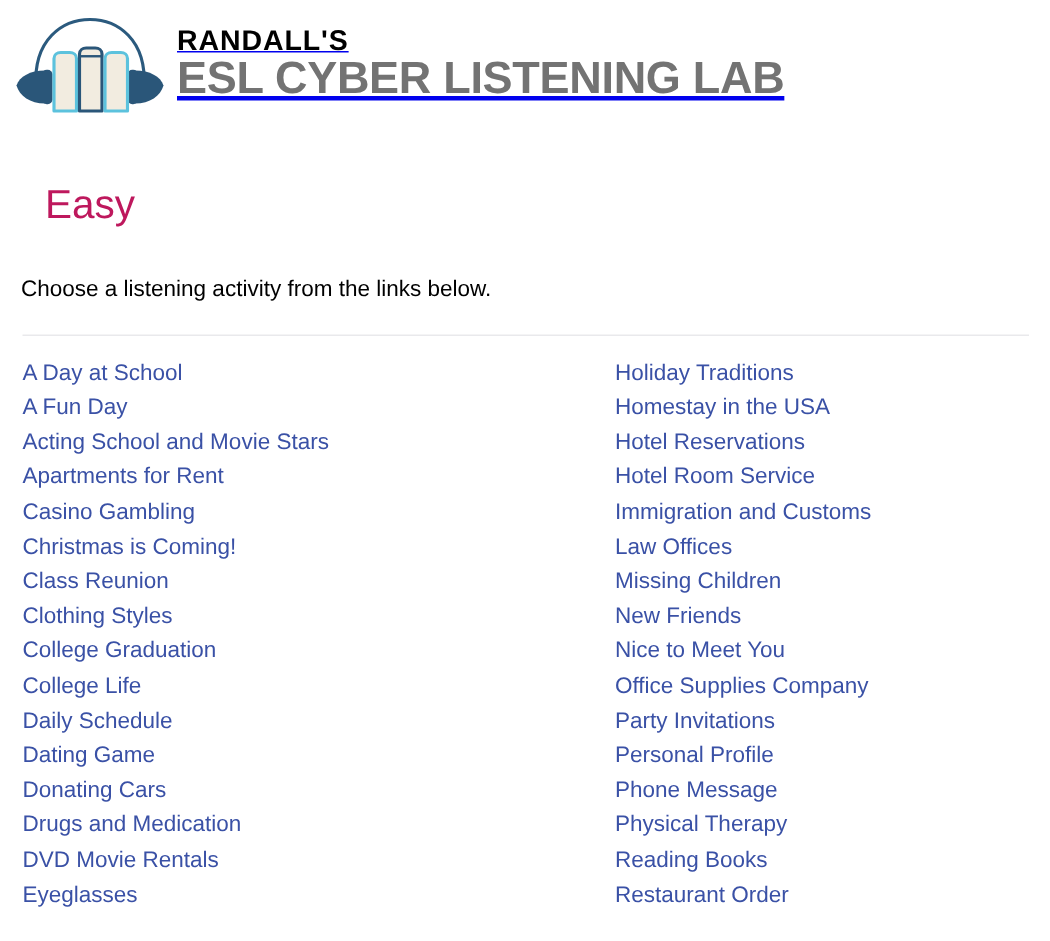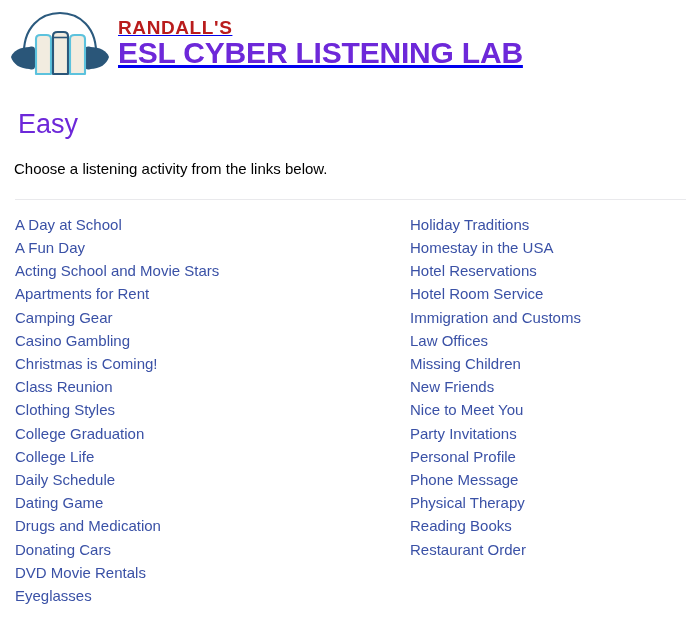--- a/index.html
+++ b/index.html
@@ -37,40 +37,40 @@
     margin-left: 6px;
     display: flex;
     flex-direction: column;
     justify-content: center;
     line-height: 1;
   }
   .wordmark-top {
     font-size: 19px;
     font-weight: bold;
     letter-spacing: 0.6px;
-    color: #b91c1c;
+    color: #000000;
     margin-bottom: 1px;
     font-family: "Liberation Sans", sans-serif;
   }
   .wordmark-main {
     font-size: 30px;
     font-weight: bold;
     letter-spacing: -0.2px;
-    color: #6d28d9;
+    color: #737373;
     font-family: "Liberation Sans", sans-serif;
     white-space: nowrap;
   }
 
   
   .page-title {
-    margin: 4px;
+    margin: 16px;
     padding: 14px 0 0 14px;
     font-size: 27px;
     font-weight: normal;
-    color: #6d28d9;
+    color: #be185d;
     font-family: "Liberation Sans", sans-serif;
     line-height: 1.1;
   }
   .page-intro {
     margin: 0;
     padding: 16px 0 0 14px;
     font-size: 15px;
     color: #000000;
     font-family: "Liberation Sans", sans-serif;
   }
@@ -149,44 +149,44 @@
 <p class="page-intro">Choose a listening activity from the links below.</p>
 
 <hr class="divider">
 
 <div class="link-columns">
   <nav class="link-column col-left">
       <a class="activity-link" href="#">A Day at School</a>
       <a class="activity-link" href="#">A Fun Day</a>
       <a class="activity-link" href="#">Acting School and Movie Stars</a>
       <a class="activity-link" href="#">Apartments for Rent</a>
-      <a class="activity-link" href="#">Camping Gear</a>
       <a class="activity-link" href="#">Casino Gambling</a>
       <a class="activity-link" href="#">Christmas is Coming!</a>
       <a class="activity-link" href="#">Class Reunion</a>
       <a class="activity-link" href="#">Clothing Styles</a>
       <a class="activity-link" href="#">College Graduation</a>
       <a class="activity-link" href="#">College Life</a>
       <a class="activity-link" href="#">Daily Schedule</a>
       <a class="activity-link" href="#">Dating Game</a>
+      <a class="activity-link" href="#">Donating Cars</a>
       <a class="activity-link" href="#">Drugs and Medication</a>
-      <a class="activity-link" href="#">Donating Cars</a>
       <a class="activity-link" href="#">DVD Movie Rentals</a>
       <a class="activity-link" href="#">Eyeglasses</a>
     </nav>
   <nav class="link-column col-right">
       <a class="activity-link" href="#">Holiday Traditions</a>
       <a class="activity-link" href="#">Homestay in the USA</a>
       <a class="activity-link" href="#">Hotel Reservations</a>
       <a class="activity-link" href="#">Hotel Room Service</a>
       <a class="activity-link" href="#">Immigration and Customs</a>
       <a class="activity-link" href="#">Law Offices</a>
       <a class="activity-link" href="#">Missing Children</a>
       <a class="activity-link" href="#">New Friends</a>
       <a class="activity-link" href="#">Nice to Meet You</a>
+      <a class="activity-link" href="#">Office Supplies Company</a>
       <a class="activity-link" href="#">Party Invitations</a>
       <a class="activity-link" href="#">Personal Profile</a>
       <a class="activity-link" href="#">Phone Message</a>
       <a class="activity-link" href="#">Physical Therapy</a>
       <a class="activity-link" href="#">Reading Books</a>
       <a class="activity-link" href="#">Restaurant Order</a>
     </nav>
 </div>
 
 </body></html>

